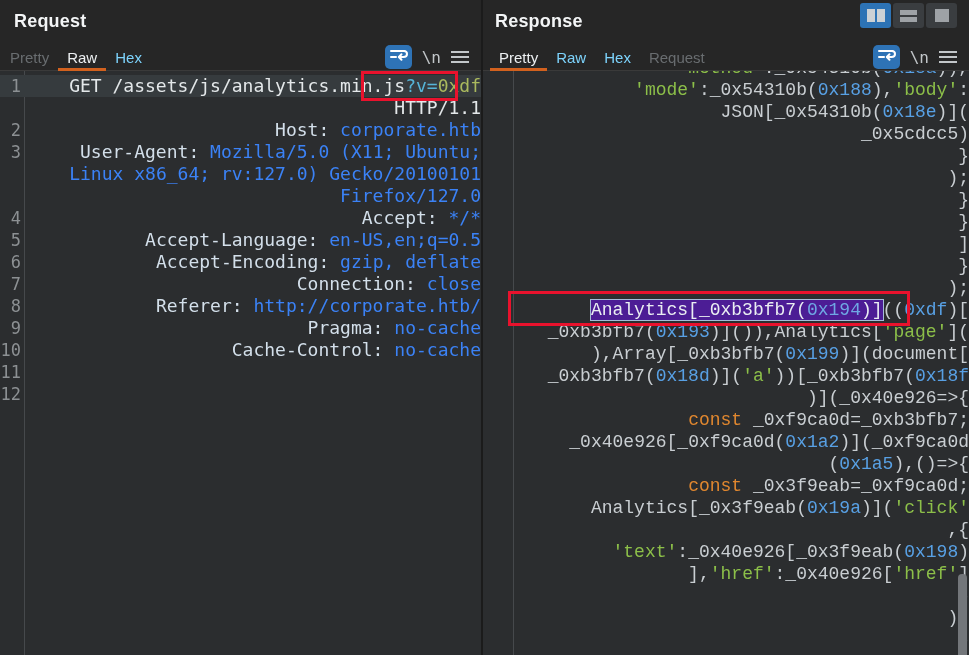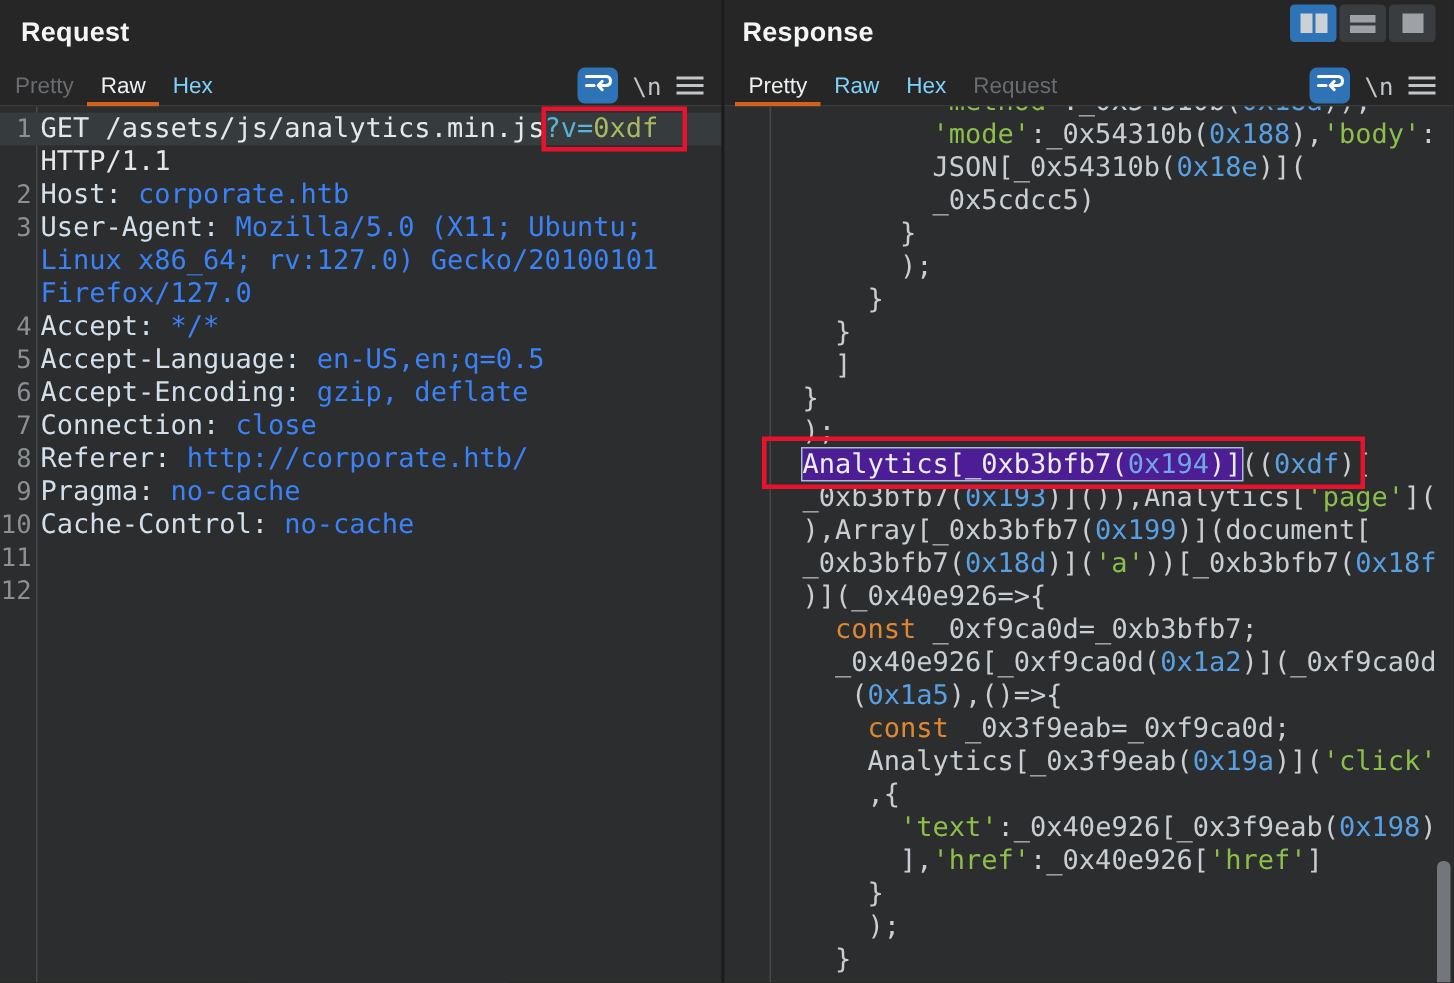--- a/index.html
+++ b/index.html
@@ -28,22 +28,22 @@
   .content{position:absolute;left:0;right:0;top:71px;bottom:0;background:#2b2d2f;overflow:hidden;}
   .gutterline{position:absolute;top:0;bottom:0;width:1px;background:#46494c;}
   .panel-request .gutterline{left:24px;}
   .panel-response .gutterline{left:30px;}
   .code{position:relative;font-family:"DejaVu Sans Mono",monospace;font-size:18px;line-height:22px;white-space:pre;}
   .panel-request .code{margin-top:4px;}
   .panel-response .code{margin-top:-14px;}
   .row{height:22px;display:flex;}
   .row.hl{background:#363b3e;}
   .lnum{flex:none;width:24px;padding-right:3px;text-align:right;color:#8c9093;font-size:17px;line-height:22px;}
-  .cc{flex:1;padding-left:3px;}
-  .panel-response .cc{padding-left:52px;}
+  .cc{flex:1;padding-left:3px;text-align:right;}
+  .panel-response .cc{padding-left:52px;font-family:Liberation Mono, monospace;}
   .c-req{color:#e4e8ea;}
   .c-hname{color:#d3dfea;}
   .c-hval{color:#3b82f6;}
   .c-qparam{color:#56b5d8;}
   .c-qval{color:#aab95e;}
   .c-plain{color:#c9ced2;}
   .c-str{color:#8cbf49;}
   .c-num{color:#58a0e4;}
   .c-kw{color:#e0872f;}
   .sel-box{background:#4c1d95;outline:1px solid #a6bcd8;}

